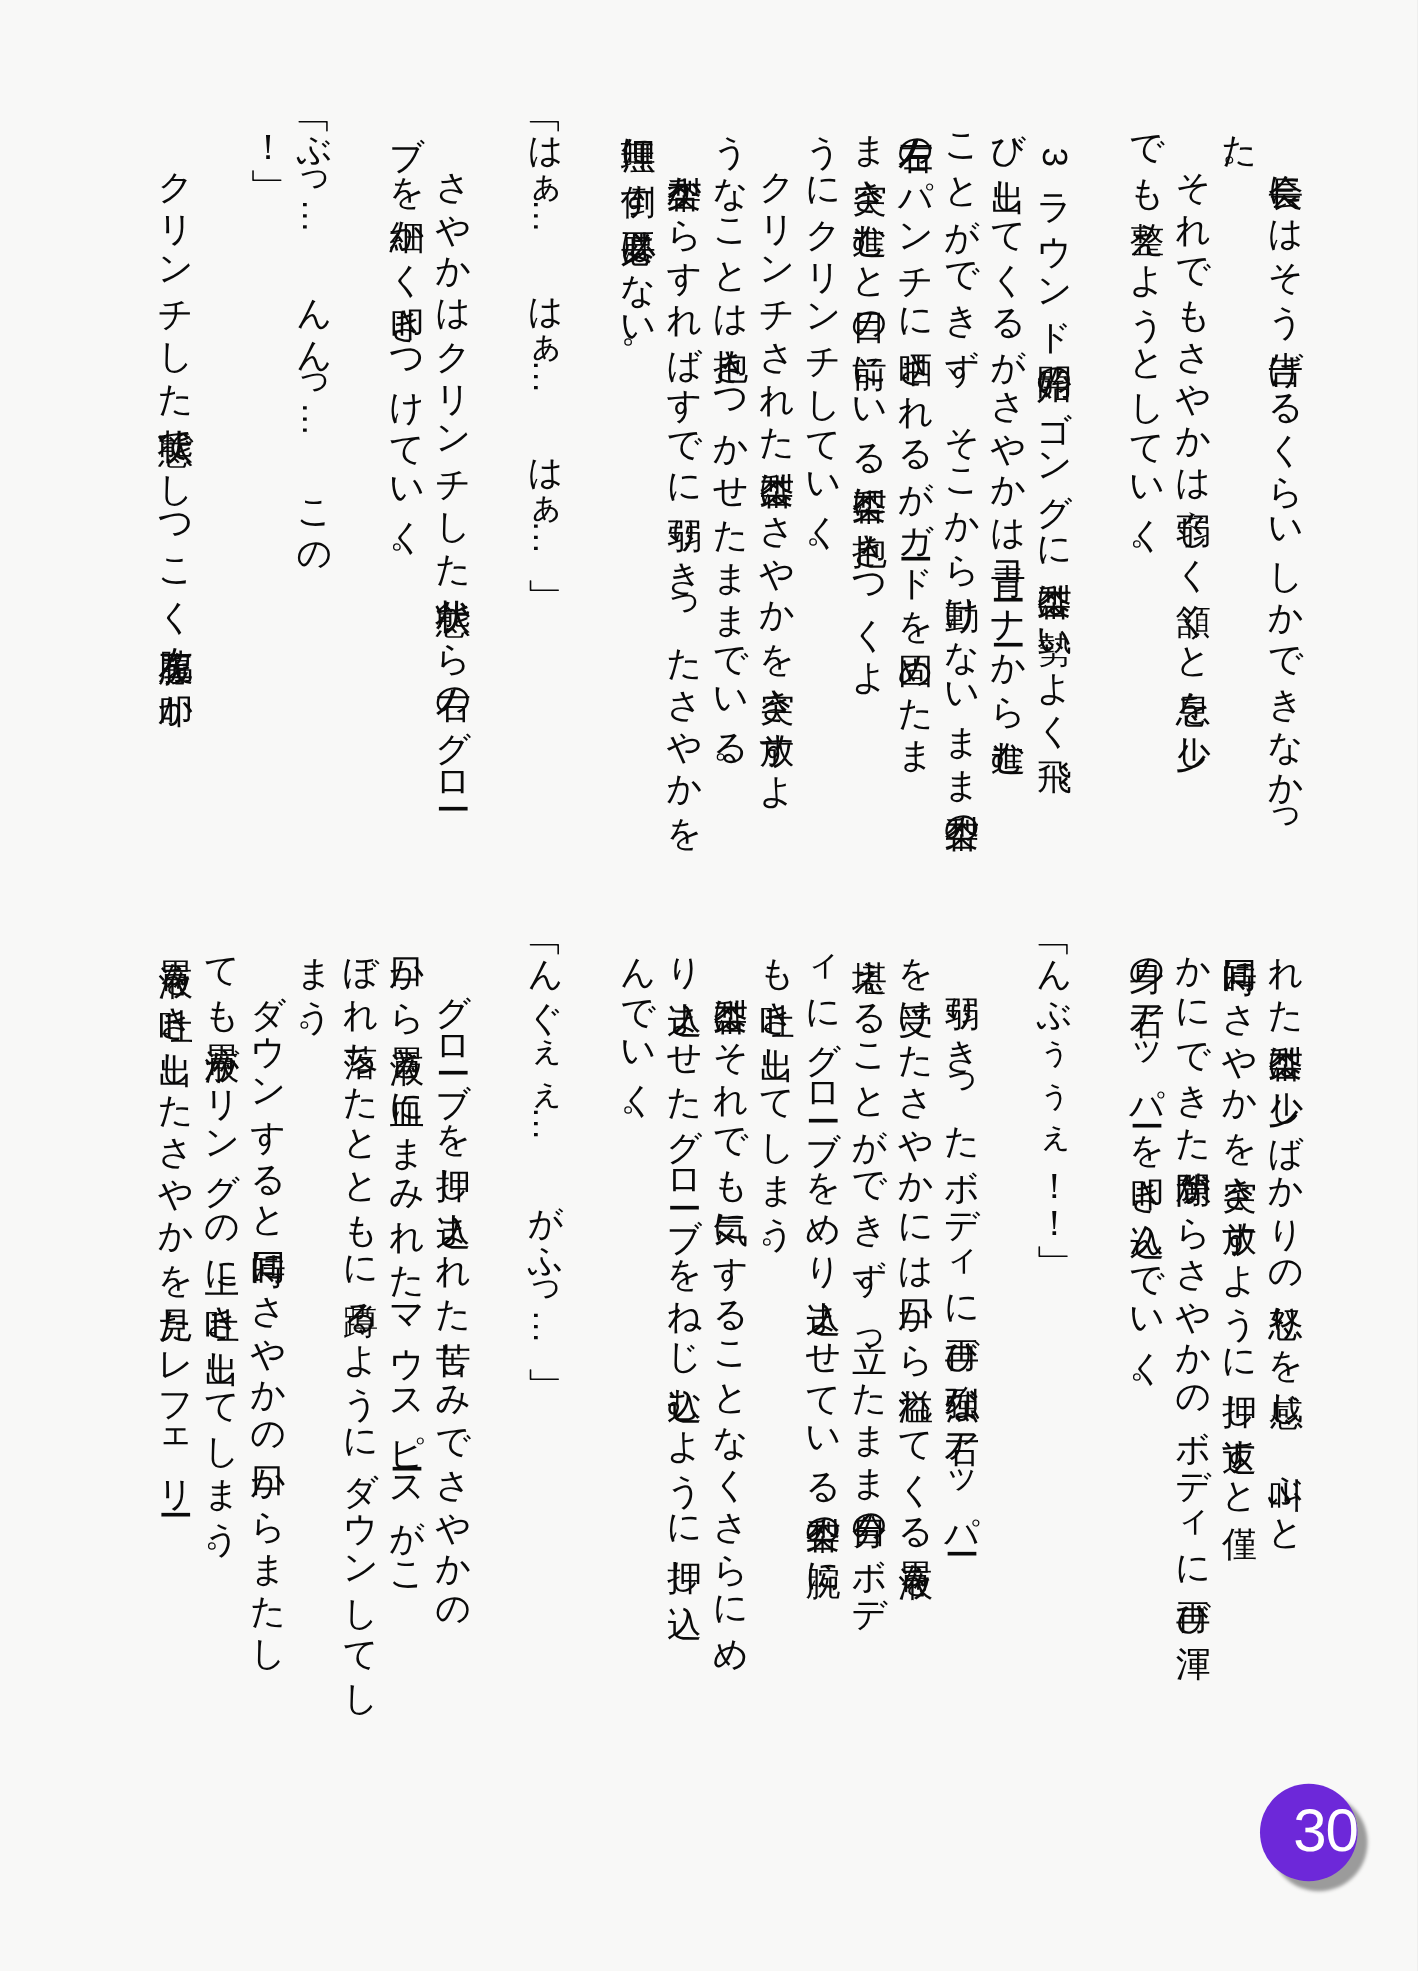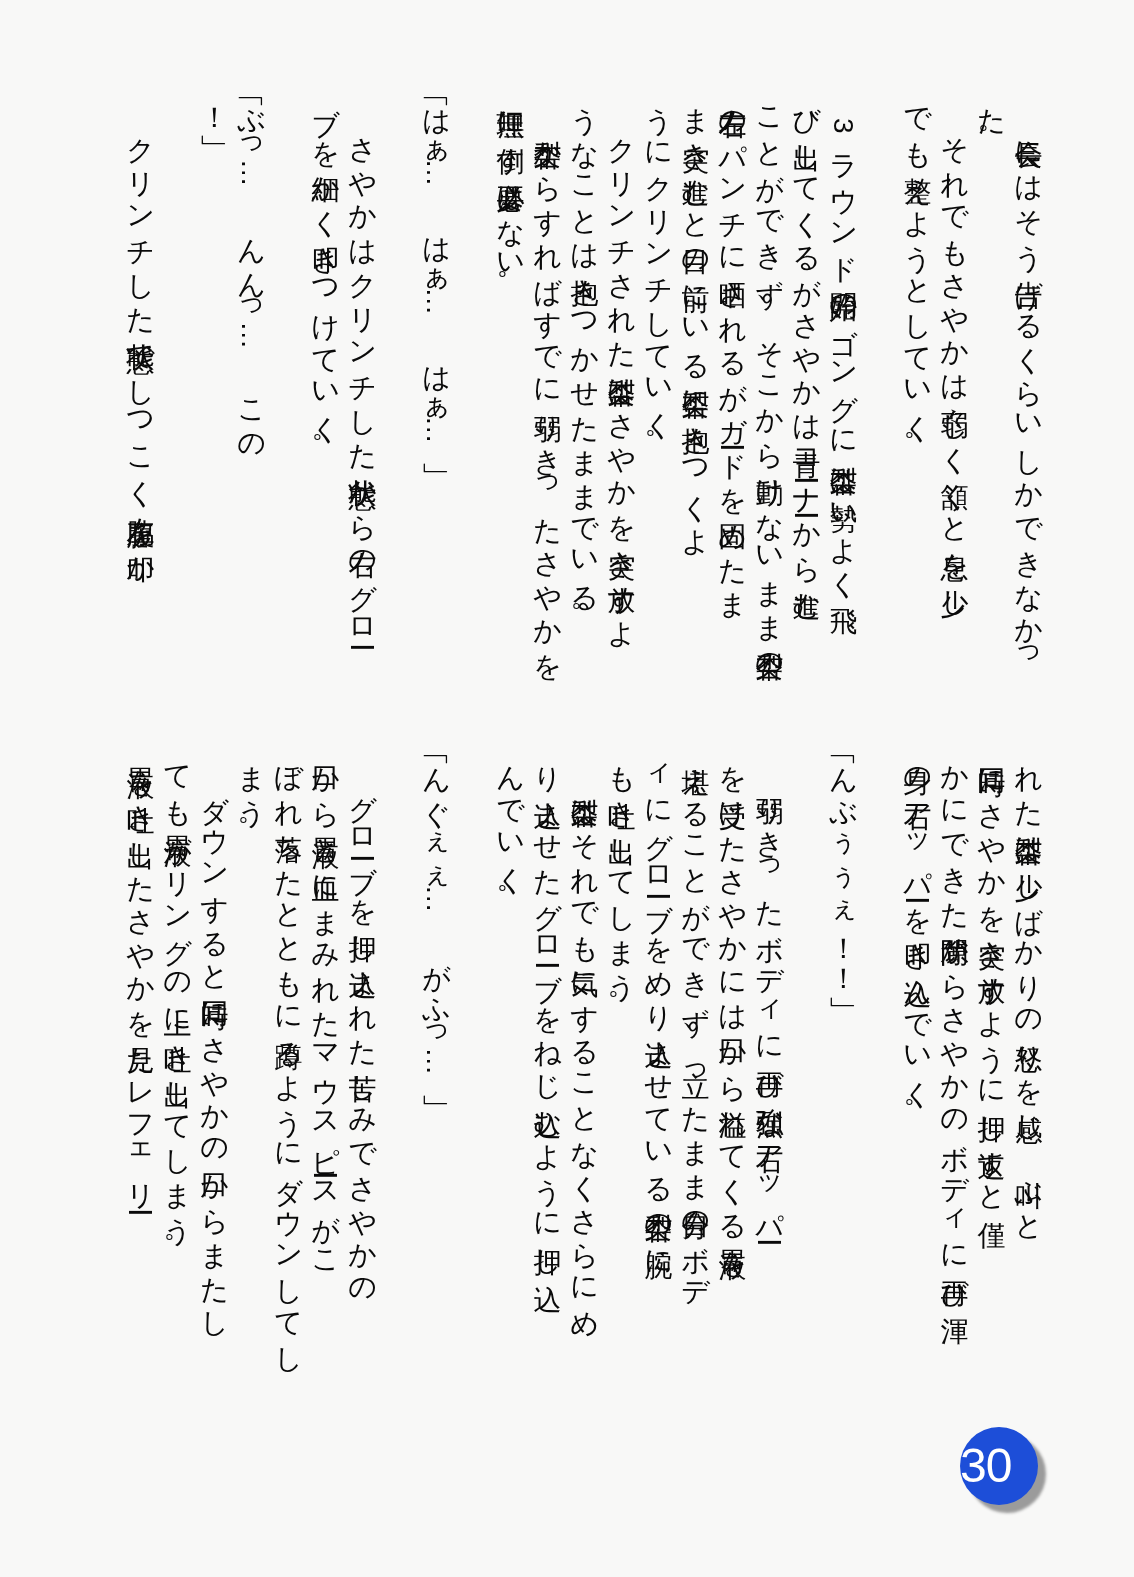--- a/index.html
+++ b/index.html
@@ -29,30 +29,30 @@
     white-space: pre;
   }
   .text-block.top { top: 88px; }
   .text-block.bottom { top: 746px; }
   .text-block p {
     margin: 0;
     padding: 0;
   }
   .page-number-badge {
     position: absolute;
-    left: 960px;
+    left: 1008px;
     top: 1427px;
     width: 78px;
     height: 78px;
     border-radius: 50%;
-    background: #1d4ed8;
+    background: #6d28d9;
     box-shadow: 8px 8px 3px #9b9b9b;
     display: flex;
     align-items: center;
-    justify-content: flex-start;
+    justify-content: flex-end;
   }
   .page-number-badge span {
     color: #ffffff;
     font-size: 48px;
     line-height: 1;
     letter-spacing: -1px;
     font-family: "Liberation Sans", sans-serif;
   }
 </style>
 </head>

